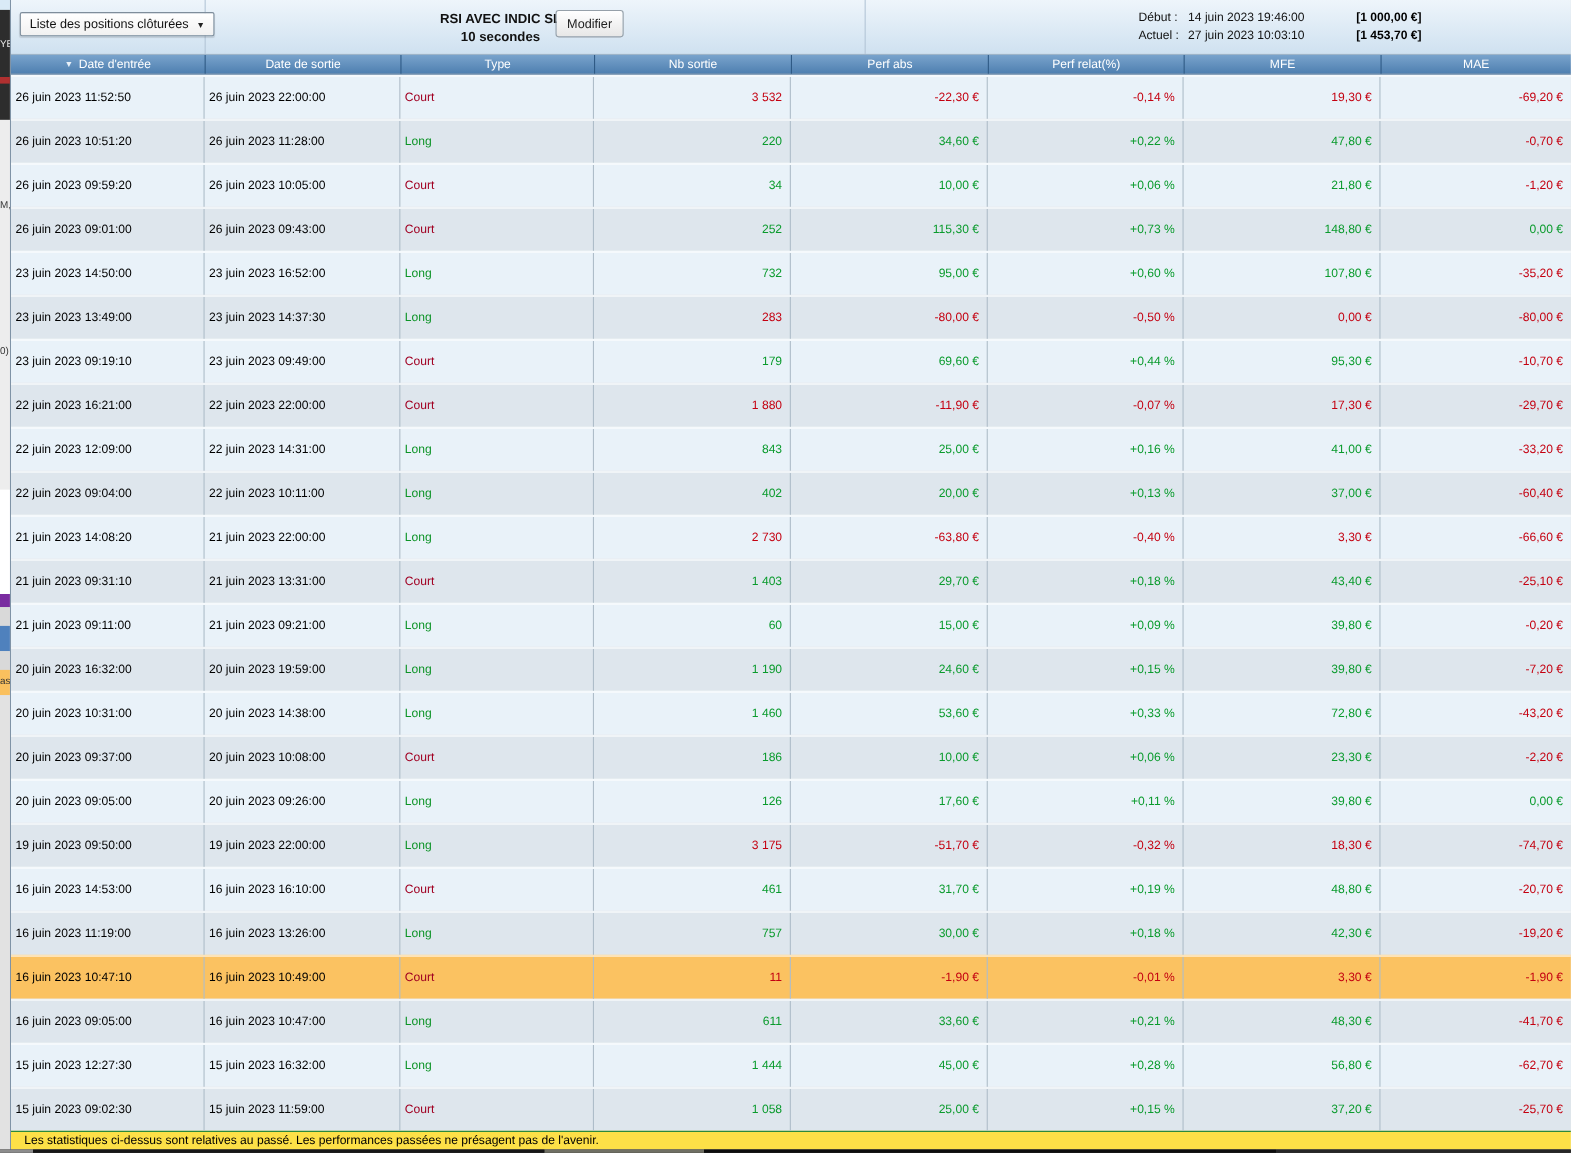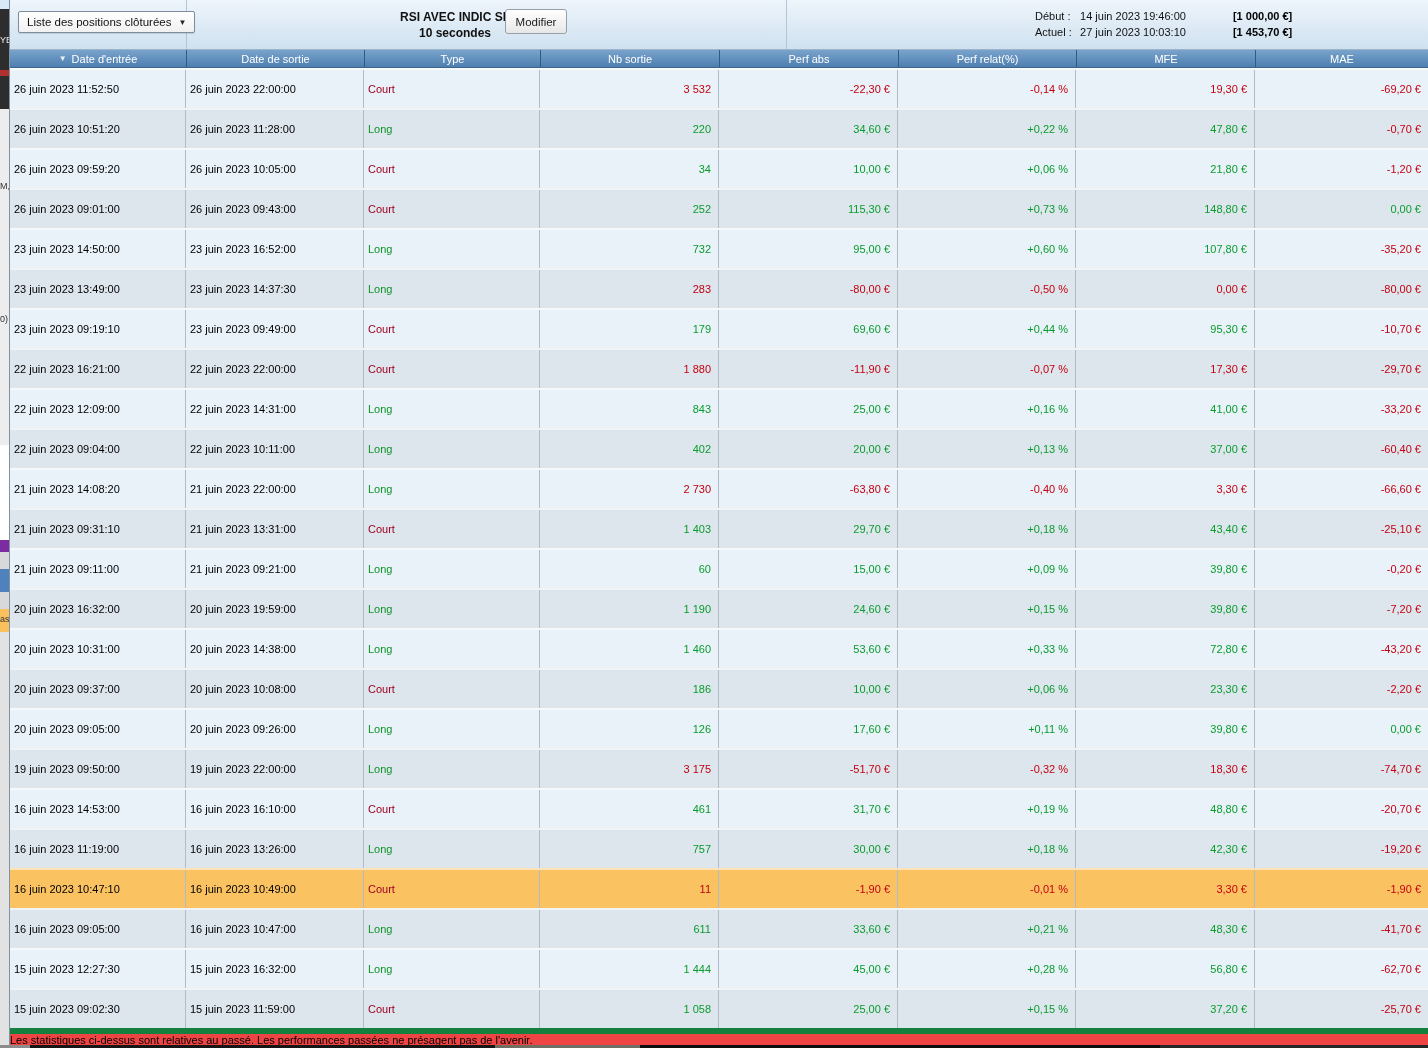--- a/index.html
+++ b/index.html
@@ -56,22 +56,22 @@
     white-space:nowrap; overflow:hidden; border-right:1px solid #aebdc9; }
   .cell:last-child { border-right:none; }
   .cell.l { justify-content:flex-start; padding-left:4px; }
   .cell.r { justify-content:flex-end; padding-right:7px; }
   .cell.pos { color:var(--pos); }
   .cell.neg { color:var(--neg); }
   .cell.type-long { color:var(--tlong); }
   .cell.type-court { color:var(--tcourt); }
 
   
-  .footer { width:100%; height:17px; background:#ef4444; border-top:6px solid #15803d;
-    display:flex; align-items:center; padding-left:0; font-size:11px; color:#000; }
+  .footer { width:100%; height:17px; background:#fde047; border-top:1px solid #15803d;
+    display:flex; align-items:center; padding-left:12px; font-size:11px; color:#000; }
 
   
   .bottom-strip { position:absolute; left:0; top:1045px; width:1428px; height:3px; background:#141414; z-index:3; }
   .bottom-strip .seg { position:absolute; top:0; height:3px; }
 </style>
 </head>
 <body>
 
 <div class="screen">
 

